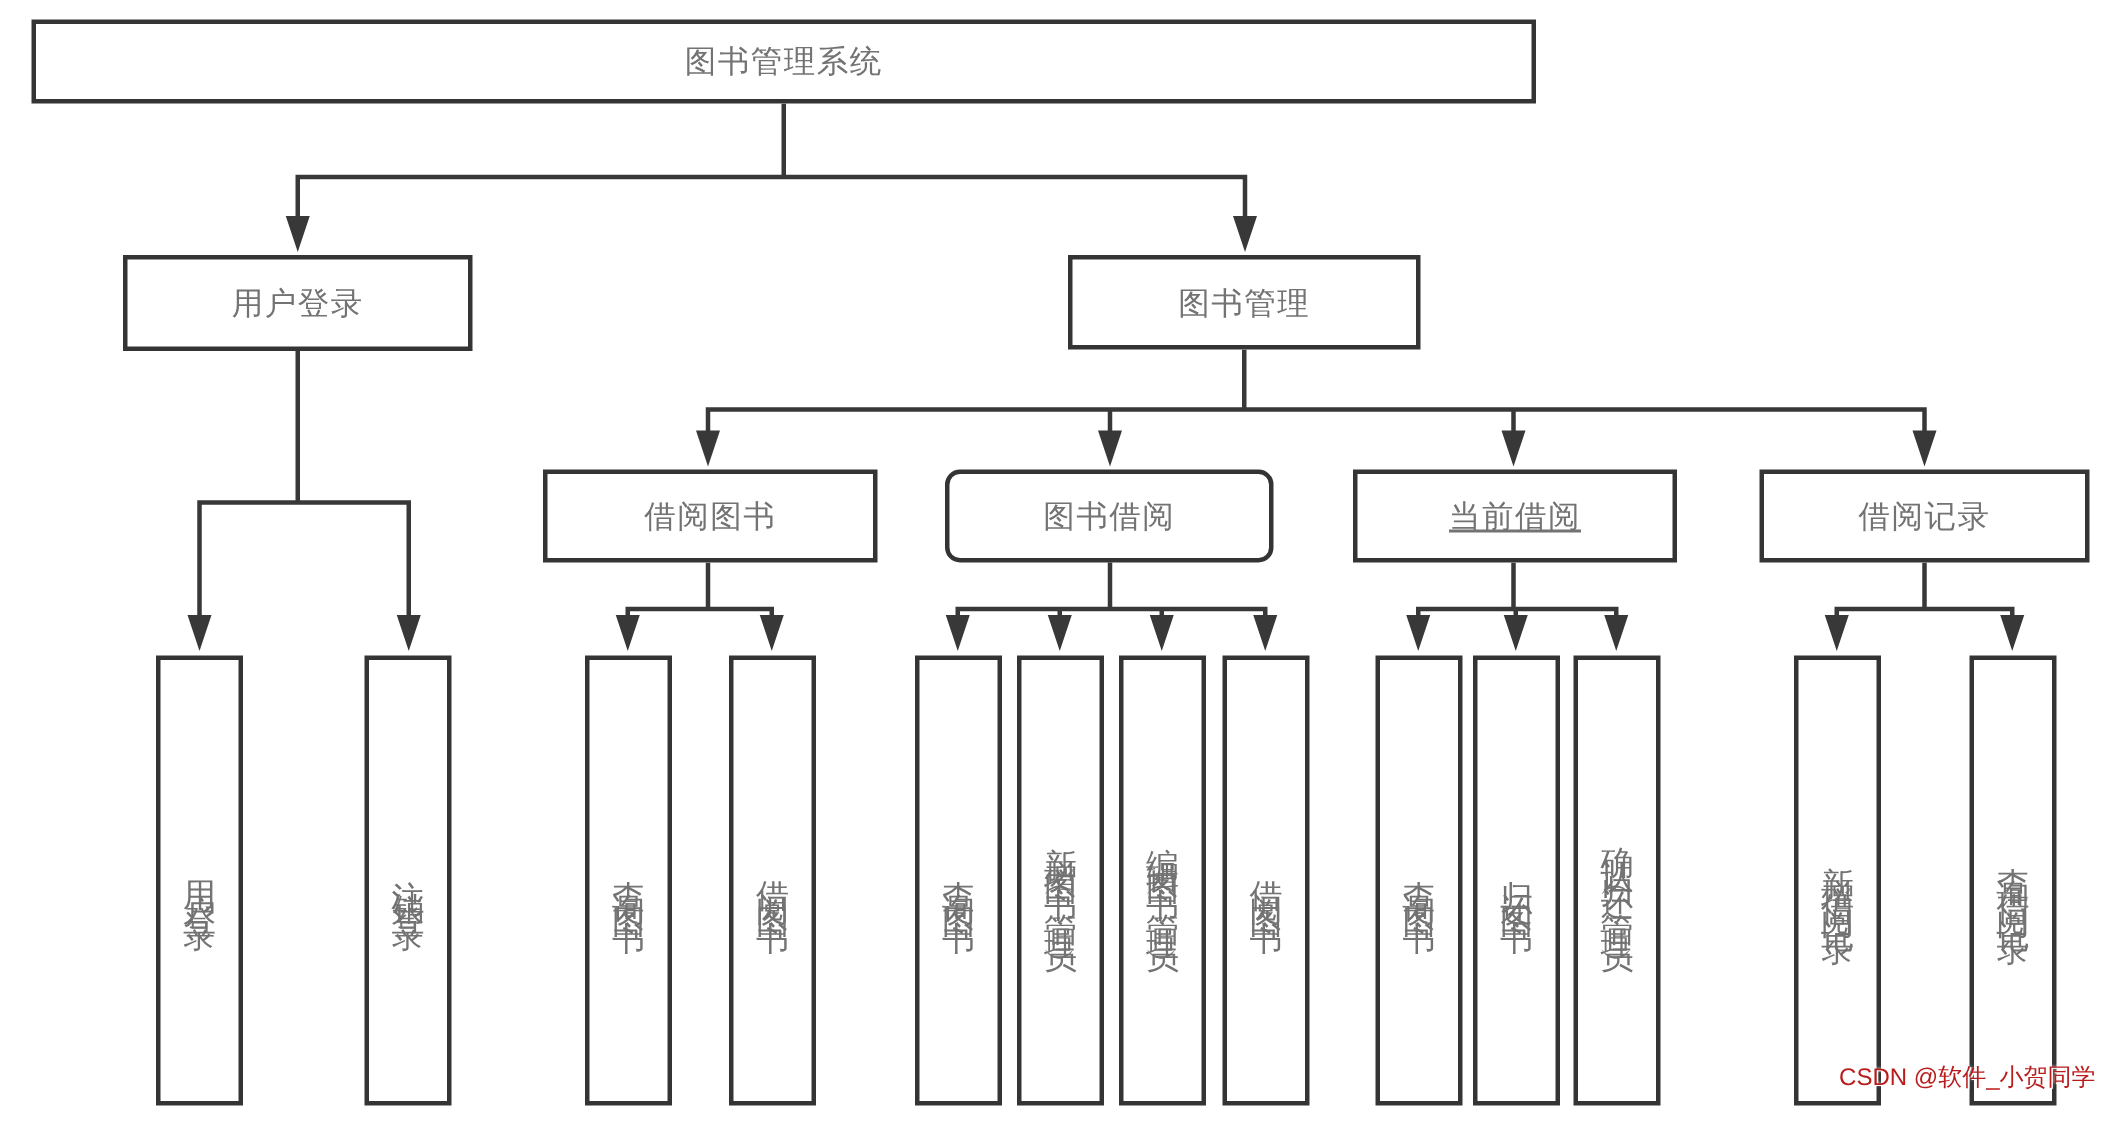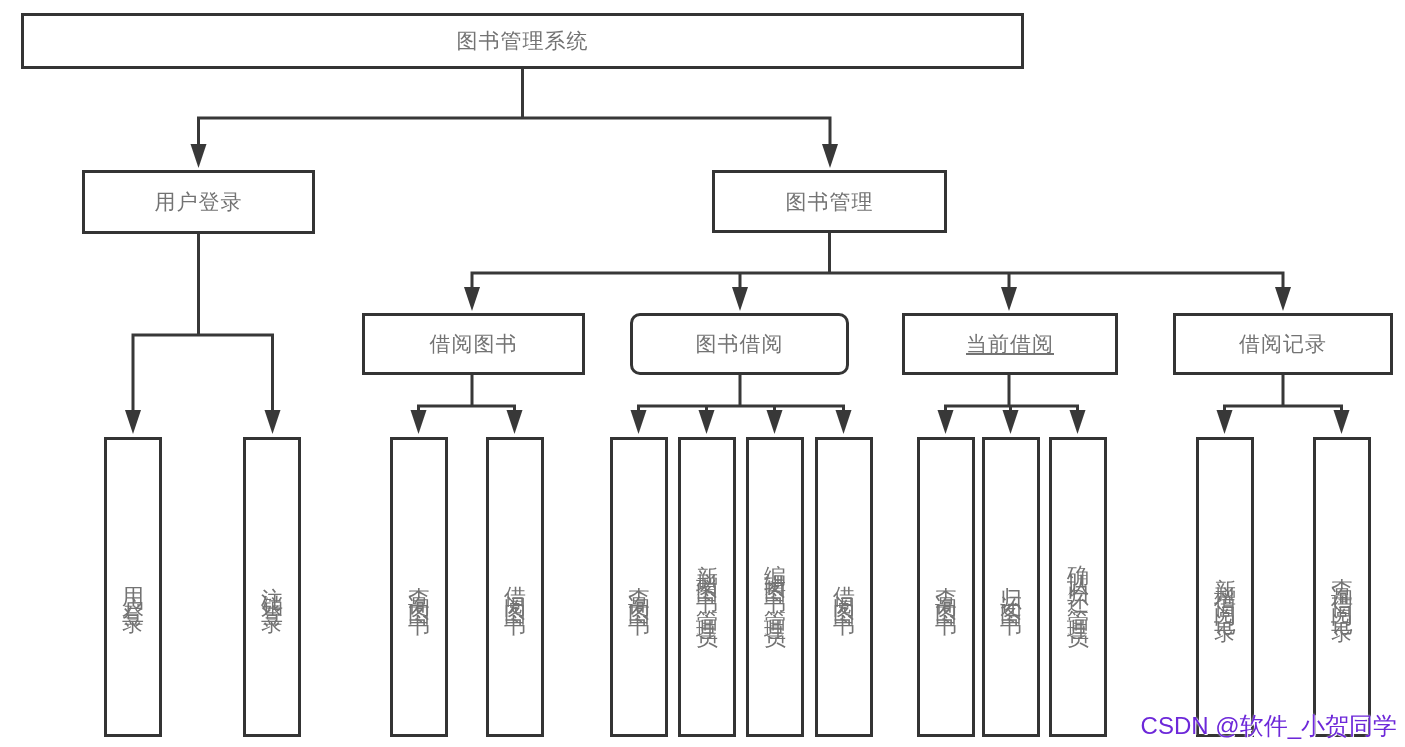--- a/index.html
+++ b/index.html
@@ -65,23 +65,23 @@
   .l7  { left: 746px; }
   .l8  { left: 815px; }
   .l9  { left: 917px; }
   .l10 { left: 982px; }
   .l11 { left: 1049px; }
   .l12 { left: 1196px; }
   .l13 { left: 1313px; }
   .watermark {
     position: absolute;
     right: 8px;
-    bottom: 5px;
-    font-size: 24px;
-    color: #6d28d9;
+    bottom: 18px;
+    font-size: 16px;
+    color: #b91c1c;
     text-shadow: 0 0 2px #ffffff, 1px 1px 0 #ffffff;
     white-space: nowrap;
     z-index: 5;
   }
 </style>
 </head>
 <body>
 
 <div class="canvas">
 

